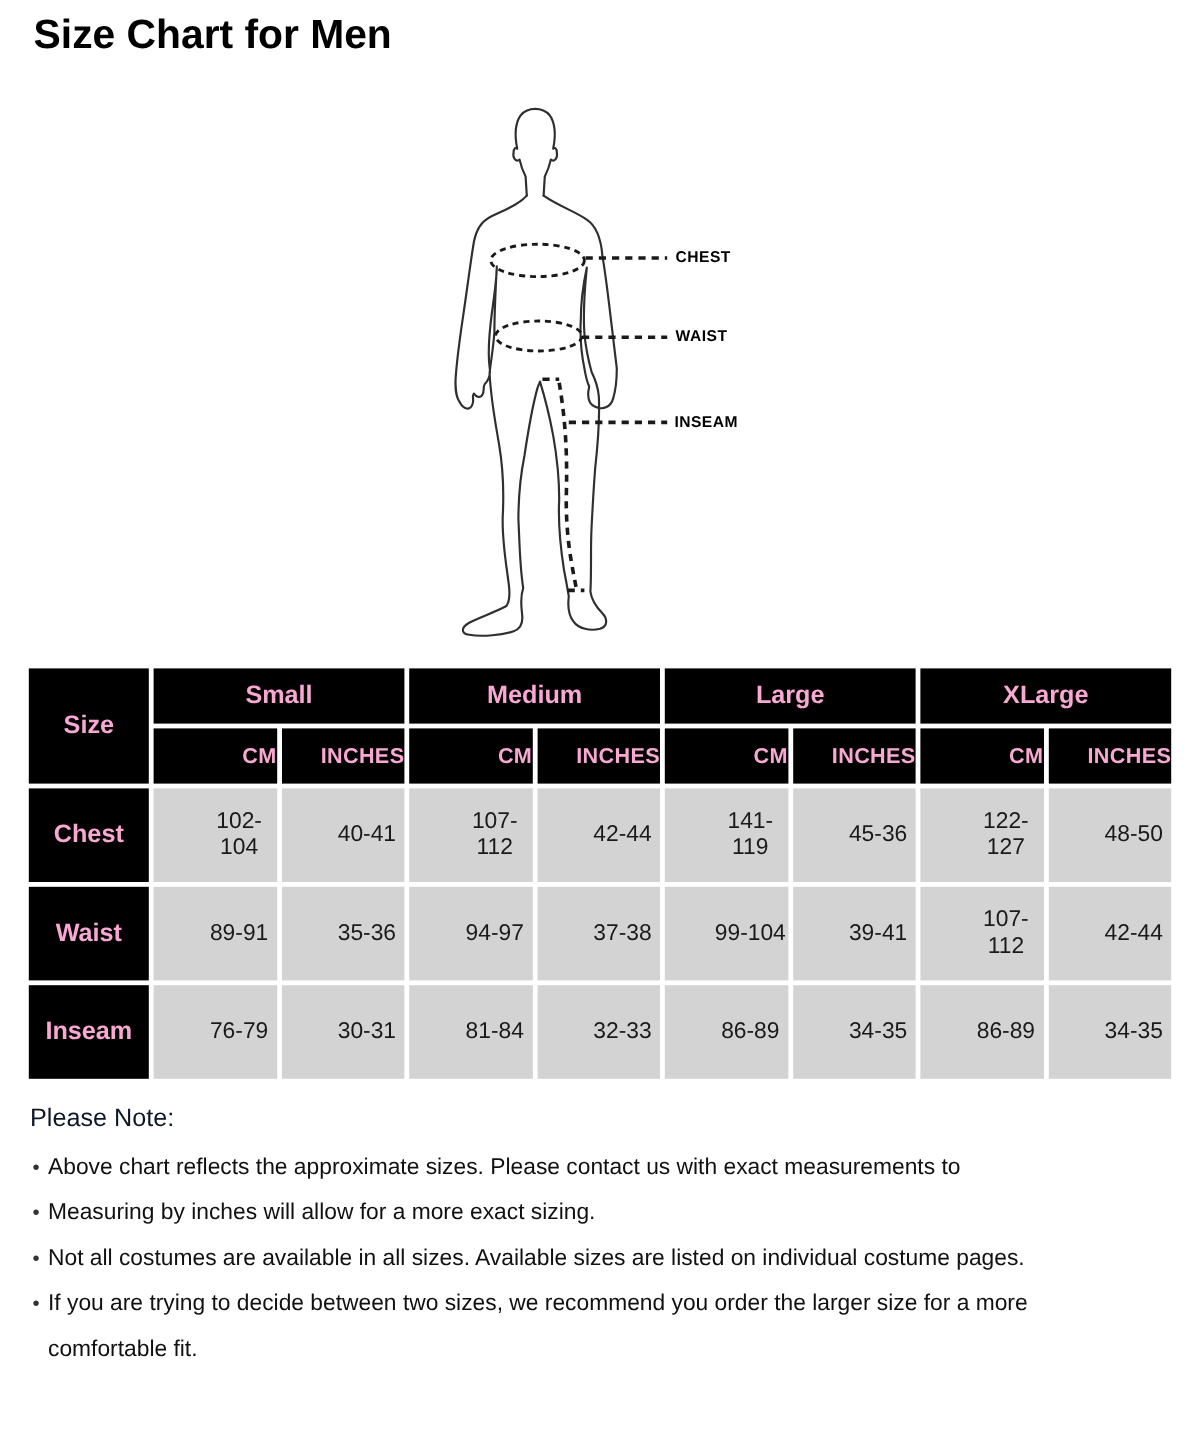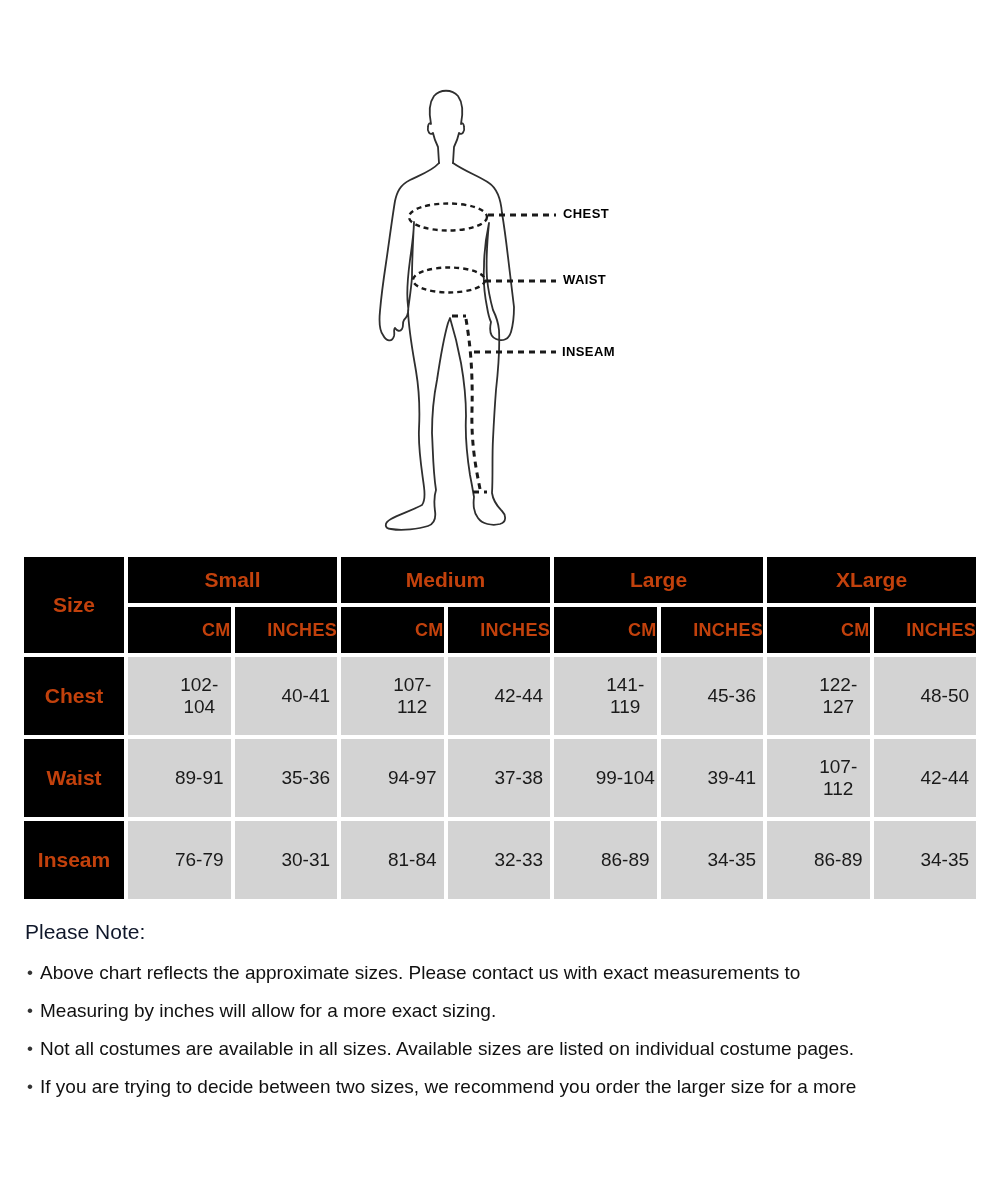--- a/index.html
+++ b/index.html
@@ -32,21 +32,21 @@
   .lbl-waist  { left: 193px; top: 187px; }
   .lbl-inseam { left: 192px; top: 259px; }
 
   
   .size-table {
     position: absolute; left: 20px; top: 553px;
     width: 960px; table-layout: fixed;
     border-collapse: separate; border-spacing: 4px;
   }
   .size-table td { text-align: center; vertical-align: middle; padding: 0; }
-  .size-table .hdr { background: #000000; color: #c2410c; font-weight: bold; }
+  .size-table .hdr { background: #000000; color: #f9a8d4; font-weight: bold; }
   .size-table .group    { height: 46px; font-size: 21px; }
   .size-table .unit     { height: 46px; font-size: 18px; letter-spacing: 0.3px; text-align: right; }
   .size-table .corner   { font-size: 21px; }
   .size-table .rowlabel { font-size: 21px; }
   .size-table .r-data td { height: 78px; }
   .size-table .val { background: #d3d3d3; color: #1a1a1a; font-size: 19px; padding-left: 40px; }
 
   
   .notes { position: absolute; left: 25px; top: 920px; width: 975px; }
   .notes-heading { margin: 0; font-size: 21px; font-weight: normal; color: #0f172a; }
@@ -59,20 +59,21 @@
     content: "\2022";
     position: absolute; left: 2px; top: 0;
     font-size: 17px; color: #333333;
   }
 </style>
 </head>
 <body>
 
 <div class="page">
 
+  <h1 class="page-title">Size Chart for Men</h1>
 
   <div class="diagram">
     <svg width="260" height="460" viewBox="0 0 260 460">
 
       <path d="M 69,78 L 68,62
                C 66,58 64,53 63,48
                C 60,51 57,46 58,42
                C 58,39 60,37 61,39
                C 59,29 59,18 64,11
                C 70,4 82,4 88,11
@@ -215,16 +216,17 @@
     </tbody>
   </table>
 
   <div class="notes">
     <p class="notes-heading">Please Note:</p>
     <div class="note-lines">
       <div class="note-line first">Above chart reflects the approximate sizes. Please contact us with exact measurements to</div>
       <div class="note-line first">Measuring by inches will allow for a more exact sizing.</div>
       <div class="note-line first">Not all costumes are available in all sizes. Available sizes are listed on individual costume pages.</div>
       <div class="note-line first">If you are trying to decide between two sizes, we recommend you order the larger size for a more</div>
+      <div class="note-line">comfortable fit.</div>
     </div>
   </div>
 
 </div>
 
 </body></html>

